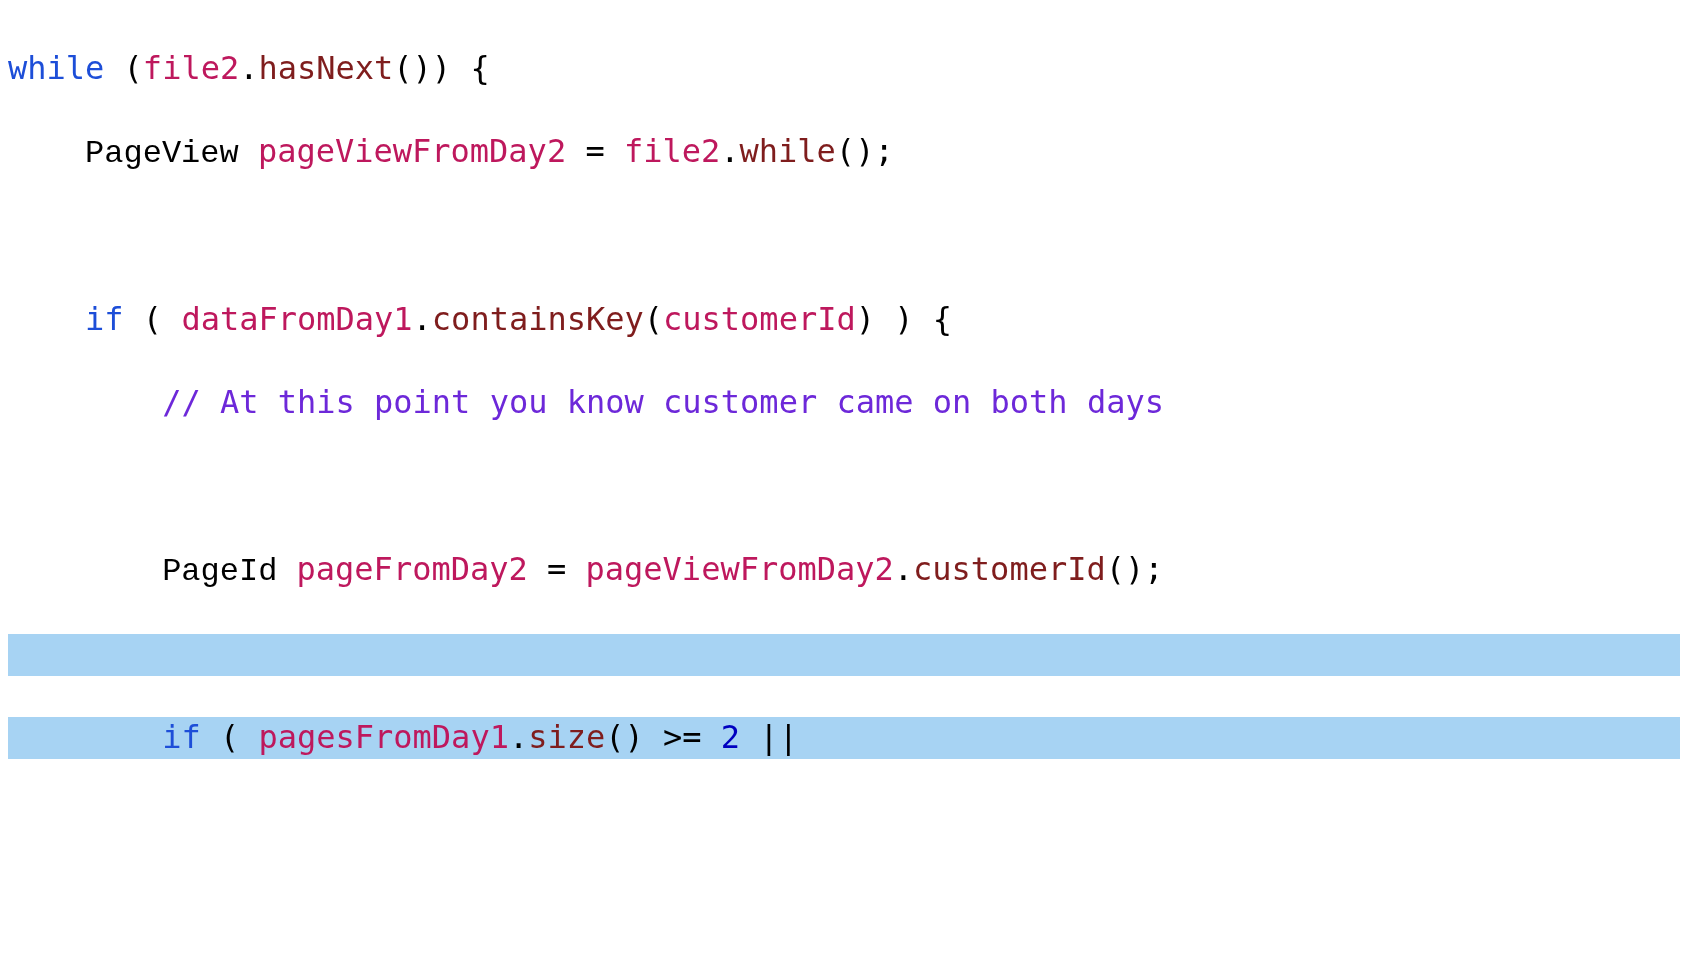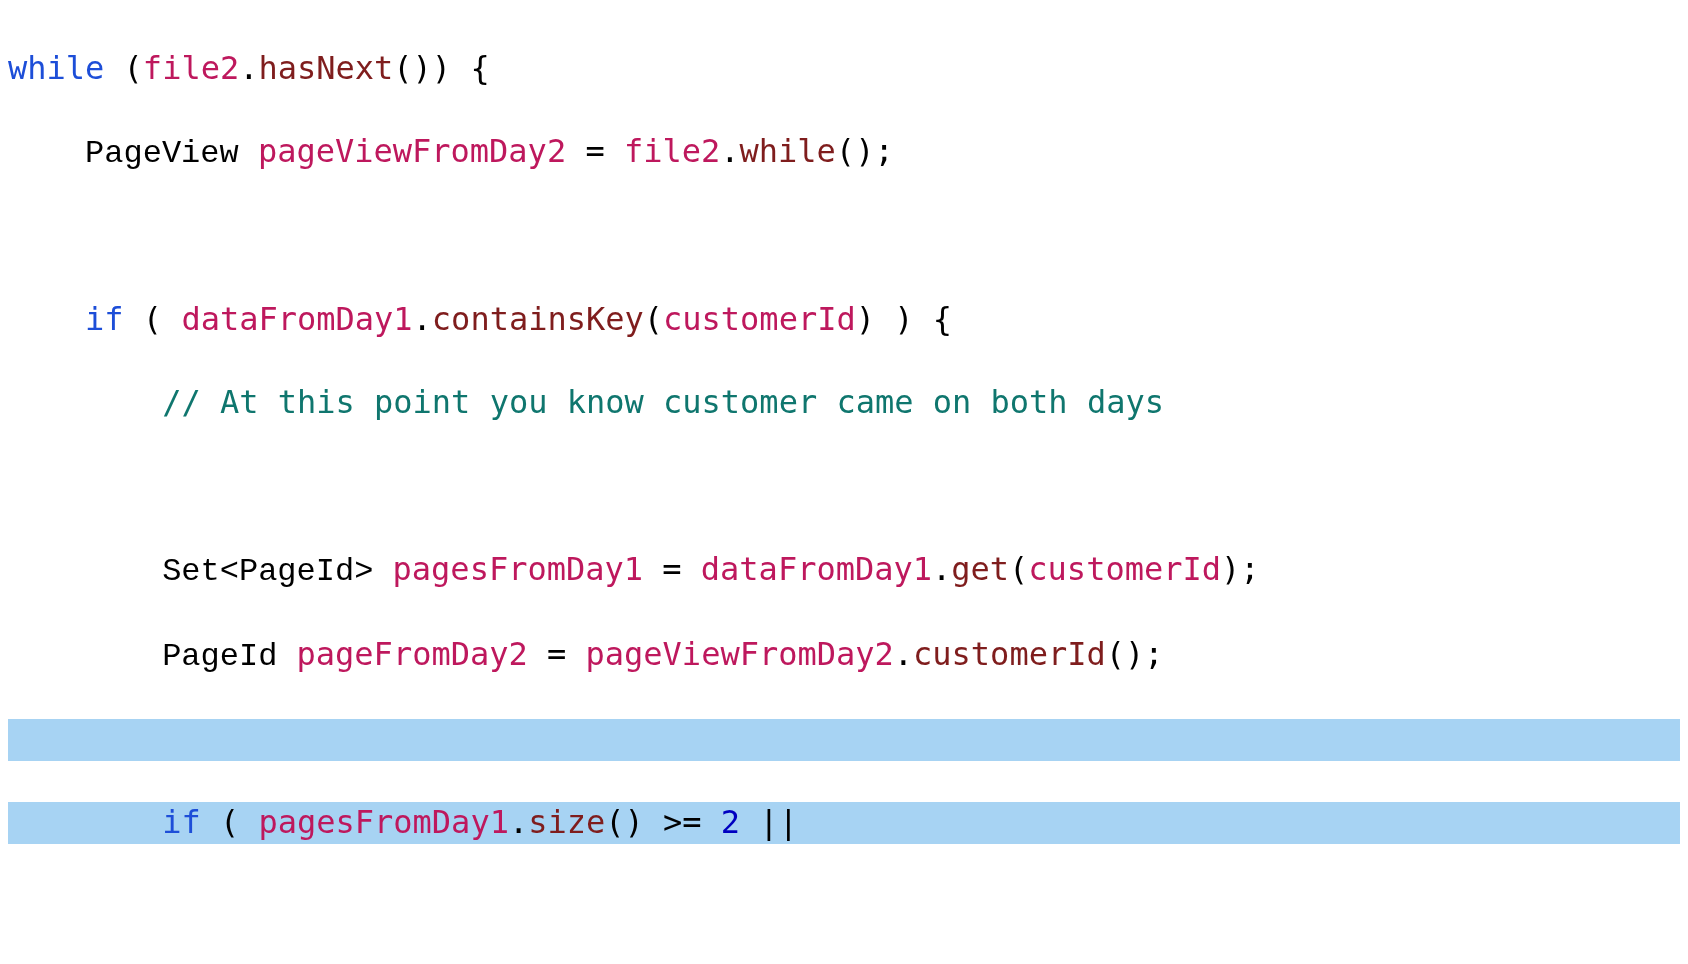--- a/index.html
+++ b/index.html
@@ -17,36 +17,35 @@
   }
   .line {
     display: block;
   }
   .line.hl {
     background: #a7d3f3;
   }
   .kw   { color: #1d4ed8; font-weight: normal; text-align: right; }  
   .id   { color: #be185d; }                     
   .meth { color: #7f1d1d; }                     
-  .cmt  { color: #0f766e; }                     
+  .cmt  { color: #6d28d9; }                     
   .pun  { color: #000000; }                     
   .num  { color: #0000c0; }                     
   .type { color: #000000; font-family: Liberation Mono, monospace; }                     
 </style>
 </head>
 <body>
 
 <div class="code-block">
 <span class="line"><span class="kw">while</span><span class="pun"> (</span><span class="id">file2</span><span class="pun">.</span><span class="meth">hasNext</span><span class="pun">()) {</span></span>
 <span class="line"><span>    </span><span class="type">PageView </span><span class="id">pageViewFromDay2</span><span class="pun"> = </span><span class="id">file2</span><span class="pun">.</span><span class="meth">while</span><span class="pun">();</span></span>
 <span class="line"> </span>
 <span class="line"><span>    </span><span class="kw">if</span><span class="pun"> ( </span><span class="id">dataFromDay1</span><span class="pun">.</span><span class="meth">containsKey</span><span class="pun">(</span><span class="id">customerId</span><span class="pun">) ) {</span></span>
 <span class="line"><span>        </span><span class="cmt">// At this point you know customer came on both days</span></span>
 <span class="line"> </span>
-<span class="line"><span>        </span><span class="type">Set&lt;PageId&gt; </span><span class="id">pagesFromDay1</span><span class="pun"> = </span><span class="id">dataFromDay1</span><span class="pun">.</span><span class="meth">get</span><span class="pun">(</span><span class="id">customerId</span><span class="pun">);</span></span>
 <span class="line"><span>        </span><span class="type">PageId </span><span class="id">pageFromDay2</span><span class="pun"> = </span><span class="id">pageViewFromDay2</span><span class="pun">.</span><span class="meth">customerId</span><span class="pun">();</span></span>
 <span class="line hl"> </span>
 <span class="line hl"><span>        </span><span class="kw">if</span><span class="pun"> ( </span><span class="id">pagesFromDay1</span><span class="pun">.</span><span class="meth">size</span><span class="pun">() &gt;= </span><span class="num">2</span><span class="pun"> ||</span></span>
 
 
 
 
 
 
 

